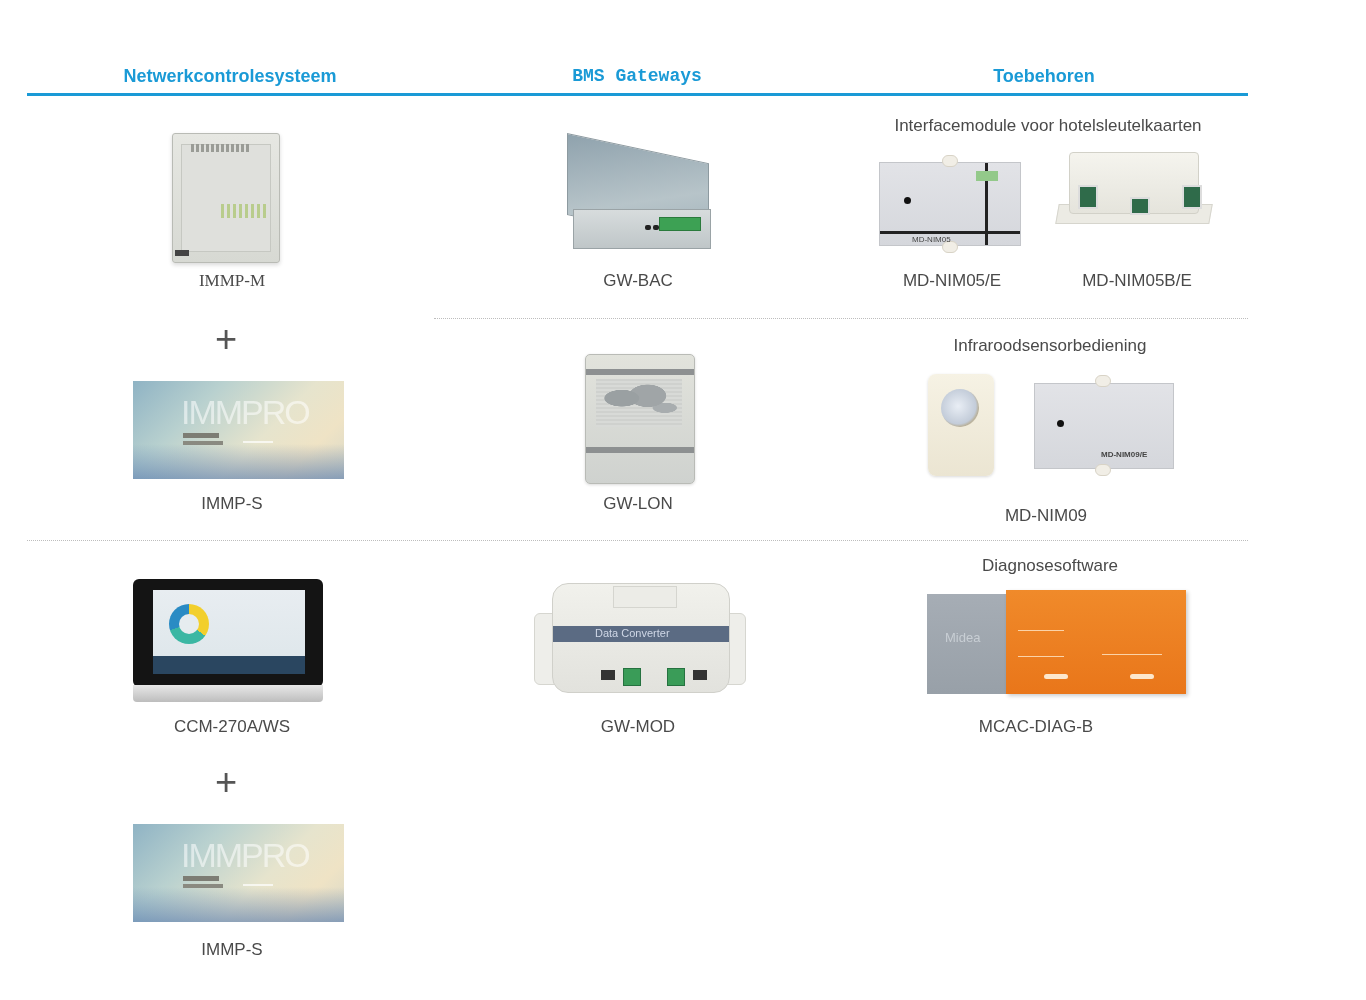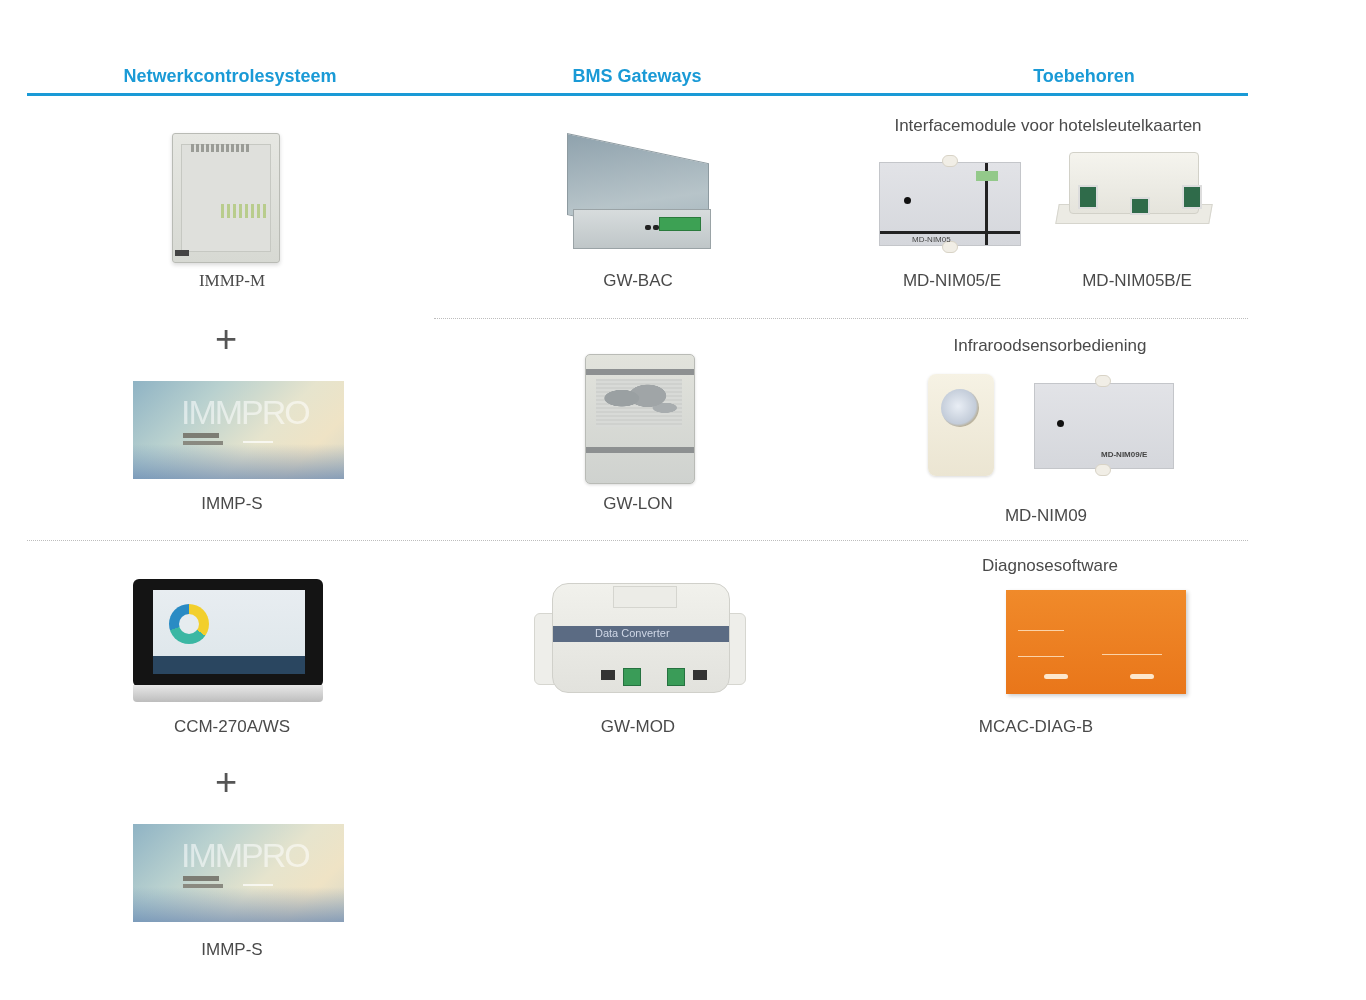--- a/index.html
+++ b/index.html
@@ -79,22 +79,22 @@
   .diag .grey { position:absolute; left:0; top:4px; width:140px; height:100px; background:linear-gradient(180deg,#a6adb5,#98a0a8); }
   .diag .grey span { position:absolute; left:18px; top:36px; font-size:13px; color:#c8ced4; font-family:"Liberation Sans", sans-serif; }
   .diag .orange { position:absolute; left:79px; top:0; width:180px; height:104px; background:linear-gradient(180deg,#f08a2a,#e9761a); box-shadow:2px 2px 4px rgba(0,0,0,.2); }
   .diag .pill { position:absolute; width:24px; height:5px; background:#fde7cc; border-radius:3px; top:84px; }
   .diag .line { position:absolute; height:1px; background:#fbd3a8; }
 </style>
 </head>
 <body>
 
 <div class="col-head" style="left:100px;width:260px;">Netwerkcontrolesysteem</div>
-<div class="col-head" style="left:537px;width:200px;">BMS Gateways</div>
-<div class="col-head" style="left:984px;width:200px;">Toebehoren</div>
+<div class="col-head" style="left:537px;width:200px;font-family:Liberation Mono, monospace;">BMS Gateways</div>
+<div class="col-head" style="left:944px;width:200px;">Toebehoren</div>
 <div class="head-rule"></div>
 
 <div class="dotted" style="left:434px;top:318px;width:814px;"></div>
 <div class="dotted" style="left:27px;top:540px;width:1221px;"></div>
 
 <div class="img immpm">
   <div class="inner"></div>
   <div class="title"></div>
   <div class="leds"></div>
   <div class="tag"></div>
@@ -196,20 +196,23 @@
   <div class="ear" style="left:60px;top:-9px;"></div>
   <div class="ear" style="left:60px;top:80px;"></div>
   <div class="dot" style="left:22px;top:36px;"></div>
   <span class="small-text" style="left:66px;top:66px;font-size:8px;font-weight:bold;">MD-NIM09/E</span>
 </div>
 <div class="label" style="left:966px;top:506px;width:160px;">MD-NIM09</div>
 
 <div class="sub" style="left:900px;top:556px;width:300px;">Diagnosesoftware</div>
 
 <div class="img diag">
+  <div class="grey">
+      <span>Midea</span>
+    </div>
   <div class="orange">
     <div class="line" style="left:12px;top:40px;width:46px;"></div>
     <div class="line" style="left:12px;top:66px;width:46px;"></div>
     <div class="line" style="left:96px;top:64px;width:60px;"></div>
     <div class="pill" style="left:38px;"></div>
     <div class="pill" style="left:124px;"></div>
   </div>
 </div>
 <div class="label" style="left:956px;top:717px;width:160px;">MCAC-DIAG-B</div>
 

